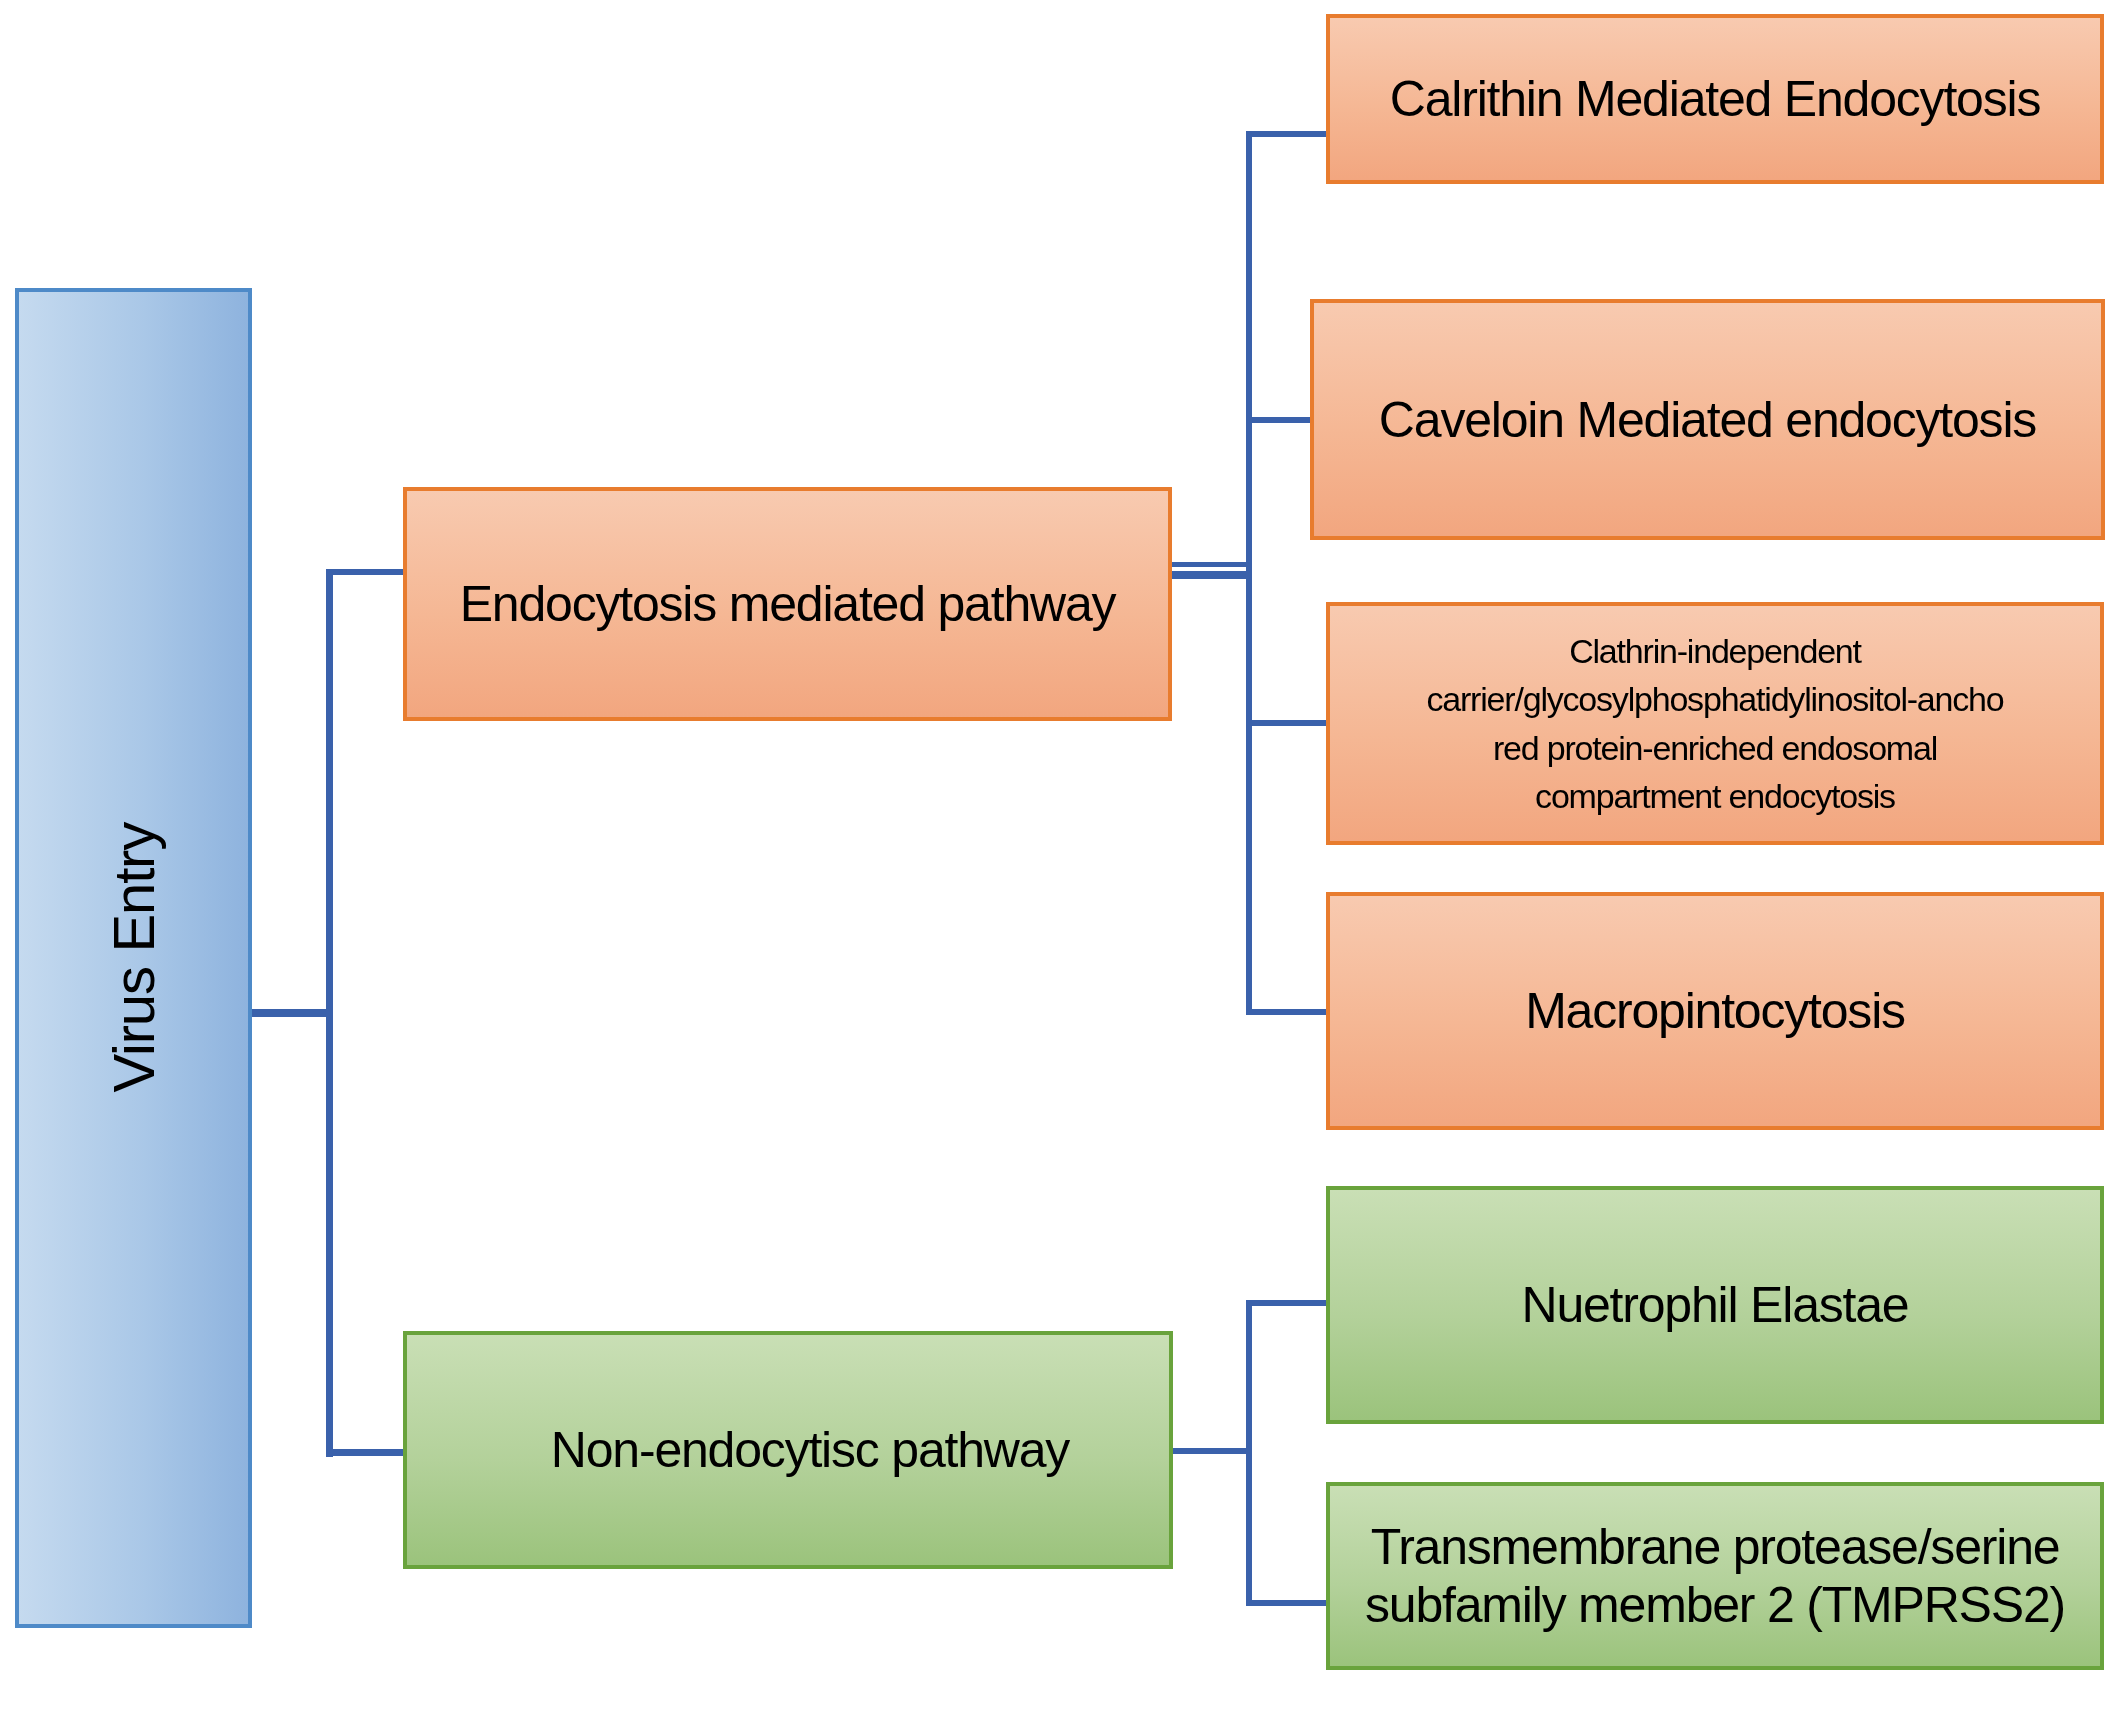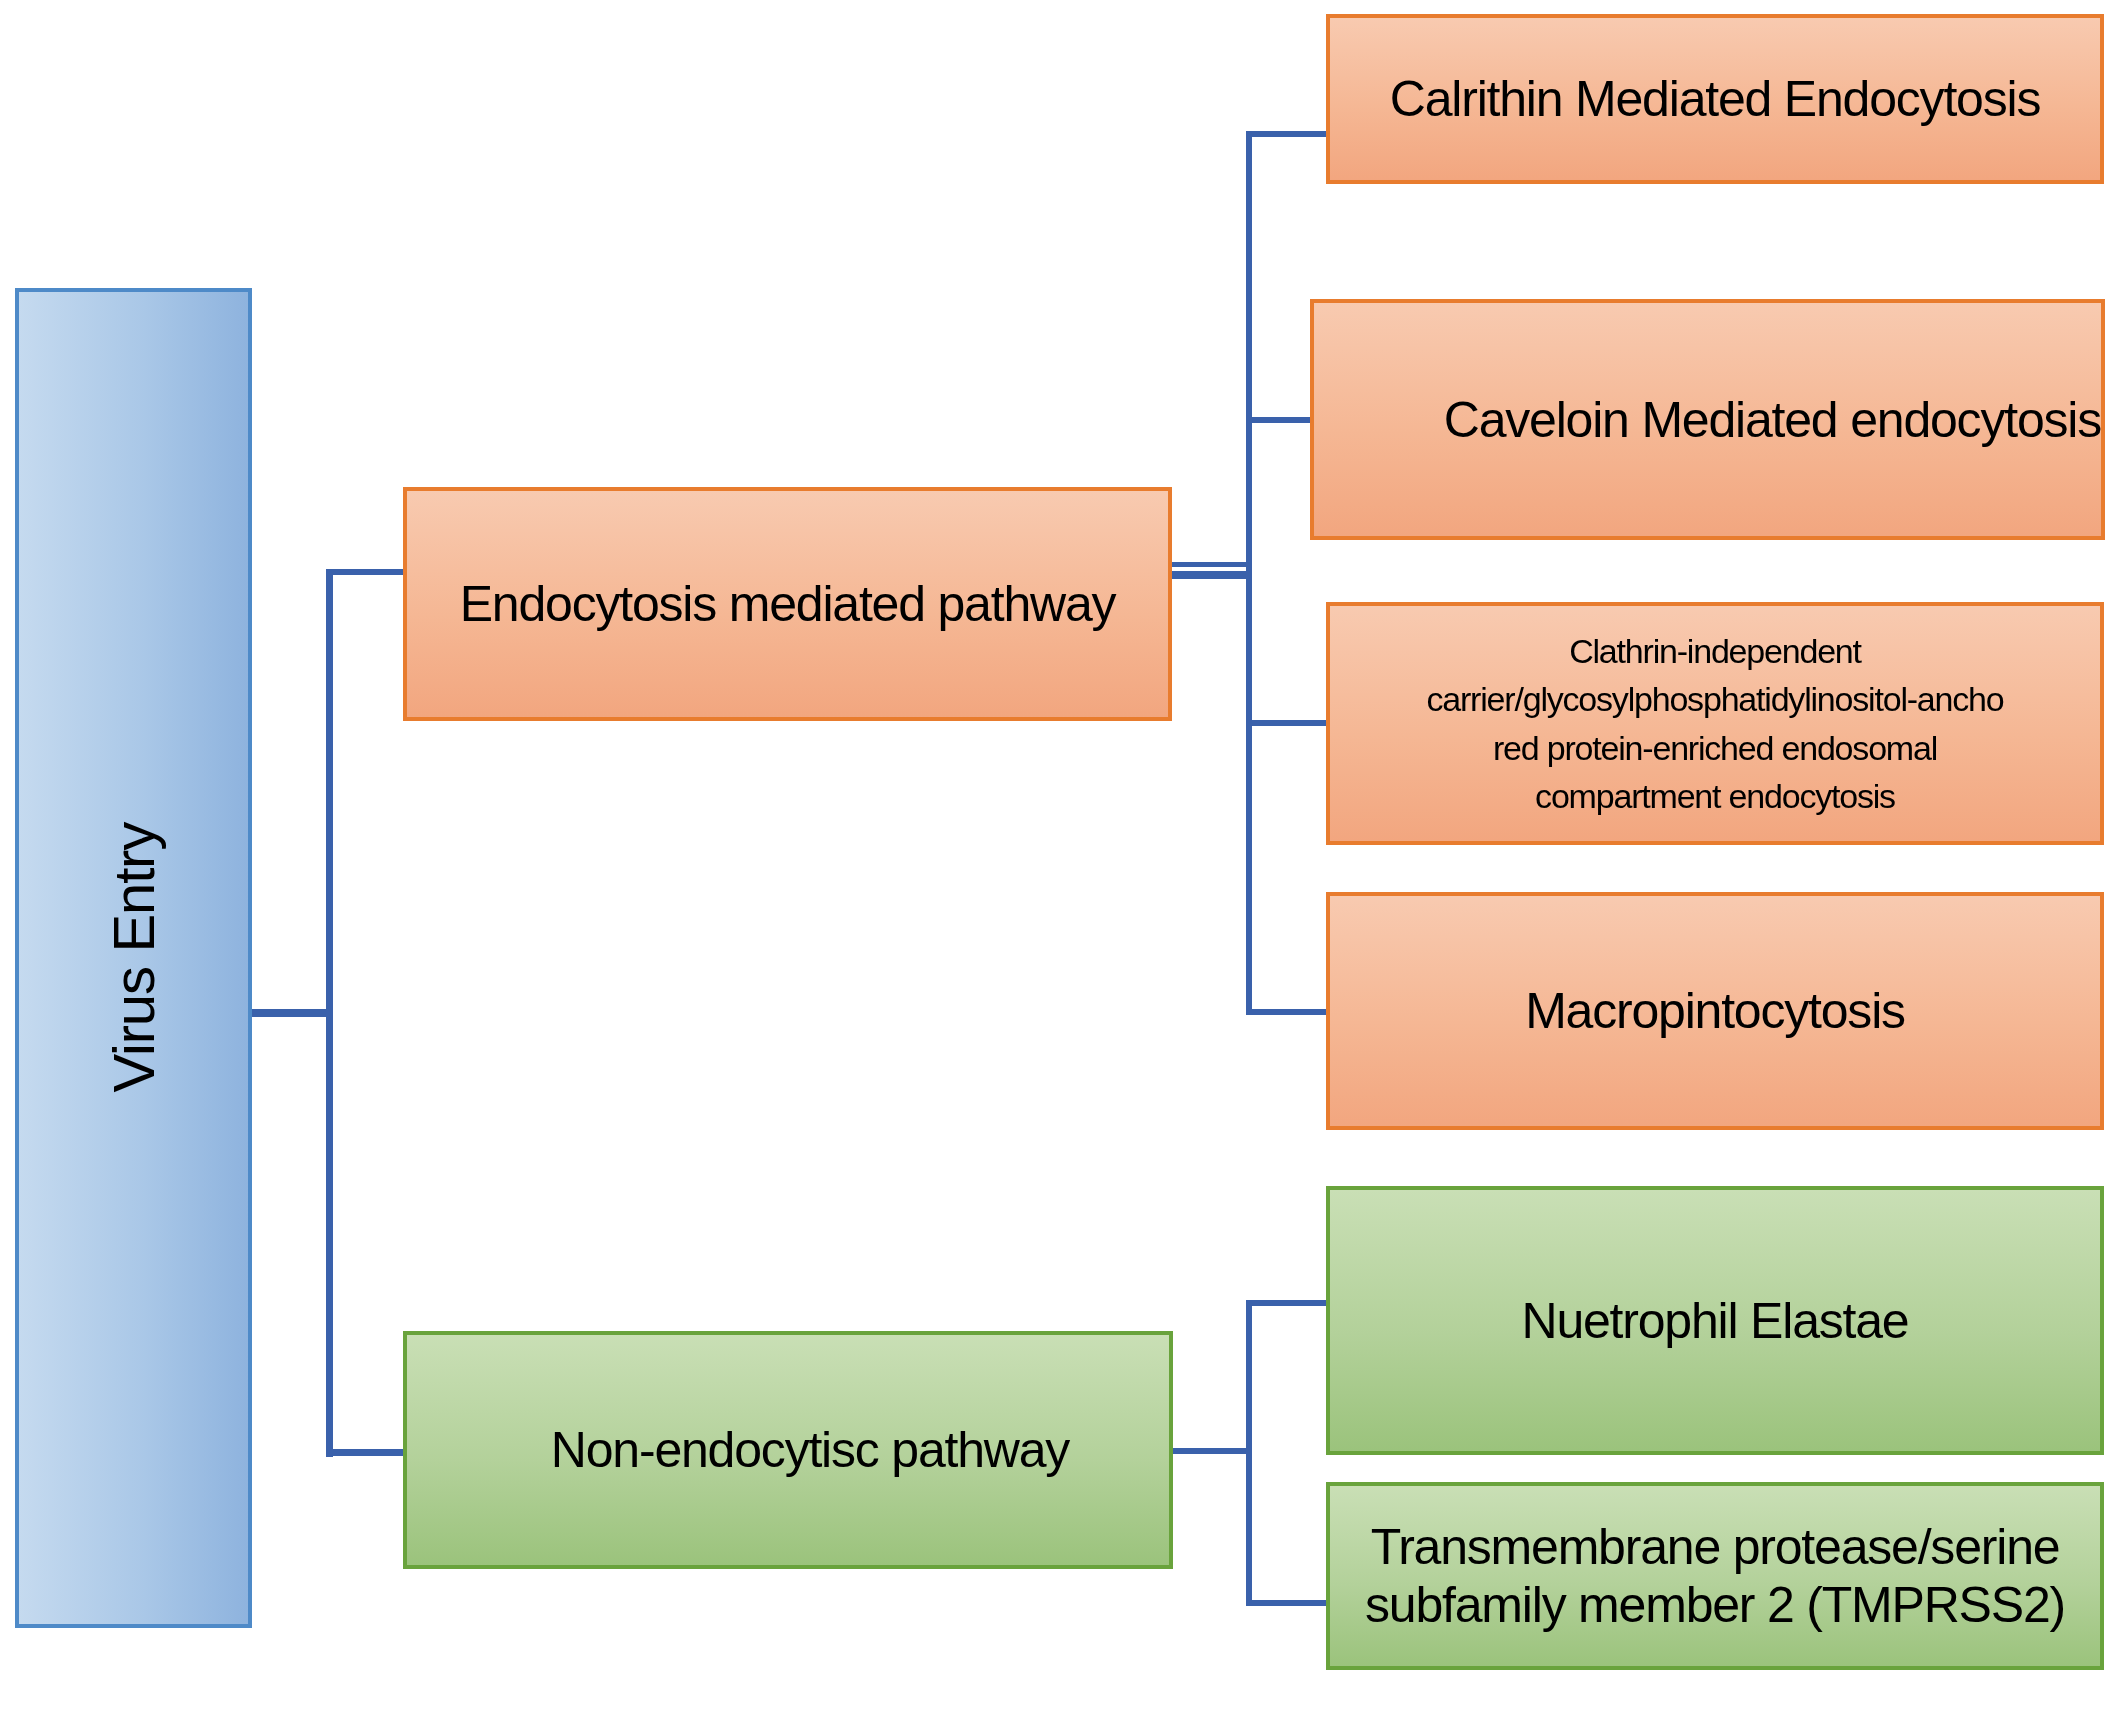--- a/index.html
+++ b/index.html
@@ -85,36 +85,36 @@
   </div>
 
   <div class="node green" style="left:403px; top:1331px; width:770px; height:238px;padding-left:44px;">
     <span class="label label-lg">Non-endocytisc pathway</span>
   </div>
 
   <div class="node orange" style="left:1326px; top:14px; width:778px; height:170px;">
     <span class="label label-lg">Calrithin Mediated Endocytosis</span>
   </div>
 
-  <div class="node orange" style="left:1310px; top:299px; width:795px; height:241px;justify-content:flex-end;">
+  <div class="node orange" style="left:1310px; top:299px; width:795px; height:241px;">
     <span class="label label-lg">Caveloin Mediated endocytosis</span>
   </div>
 
   <div class="node orange" style="left:1326px; top:892px; width:778px; height:238px;">
     <span class="label label-lg">Macropintocytosis</span>
   </div>
 
   <div class="node orange" style="left:1326px; top:602px; width:778px; height:243px;">
     <span class="label label-sm">Clathrin-independent
 carrier/glycosylphosphatidylinositol-ancho
 red protein-enriched endosomal
 compartment endocytosis</span>
   </div>
 
-  <div class="node green" style="left:1326px; top:1186px; width:778px; height:269px;">
+  <div class="node green" style="left:1326px; top:1186px; width:778px; height:238px;">
     <span class="label label-lg">Nuetrophil Elastae</span>
   </div>
 
   <div class="node green" style="left:1326px; top:1482px; width:778px; height:188px;">
     <span class="label label-lg">Transmembrane protease/serine
 subfamily member 2 (TMPRSS2)</span>
   </div>
 
 </div>
 

